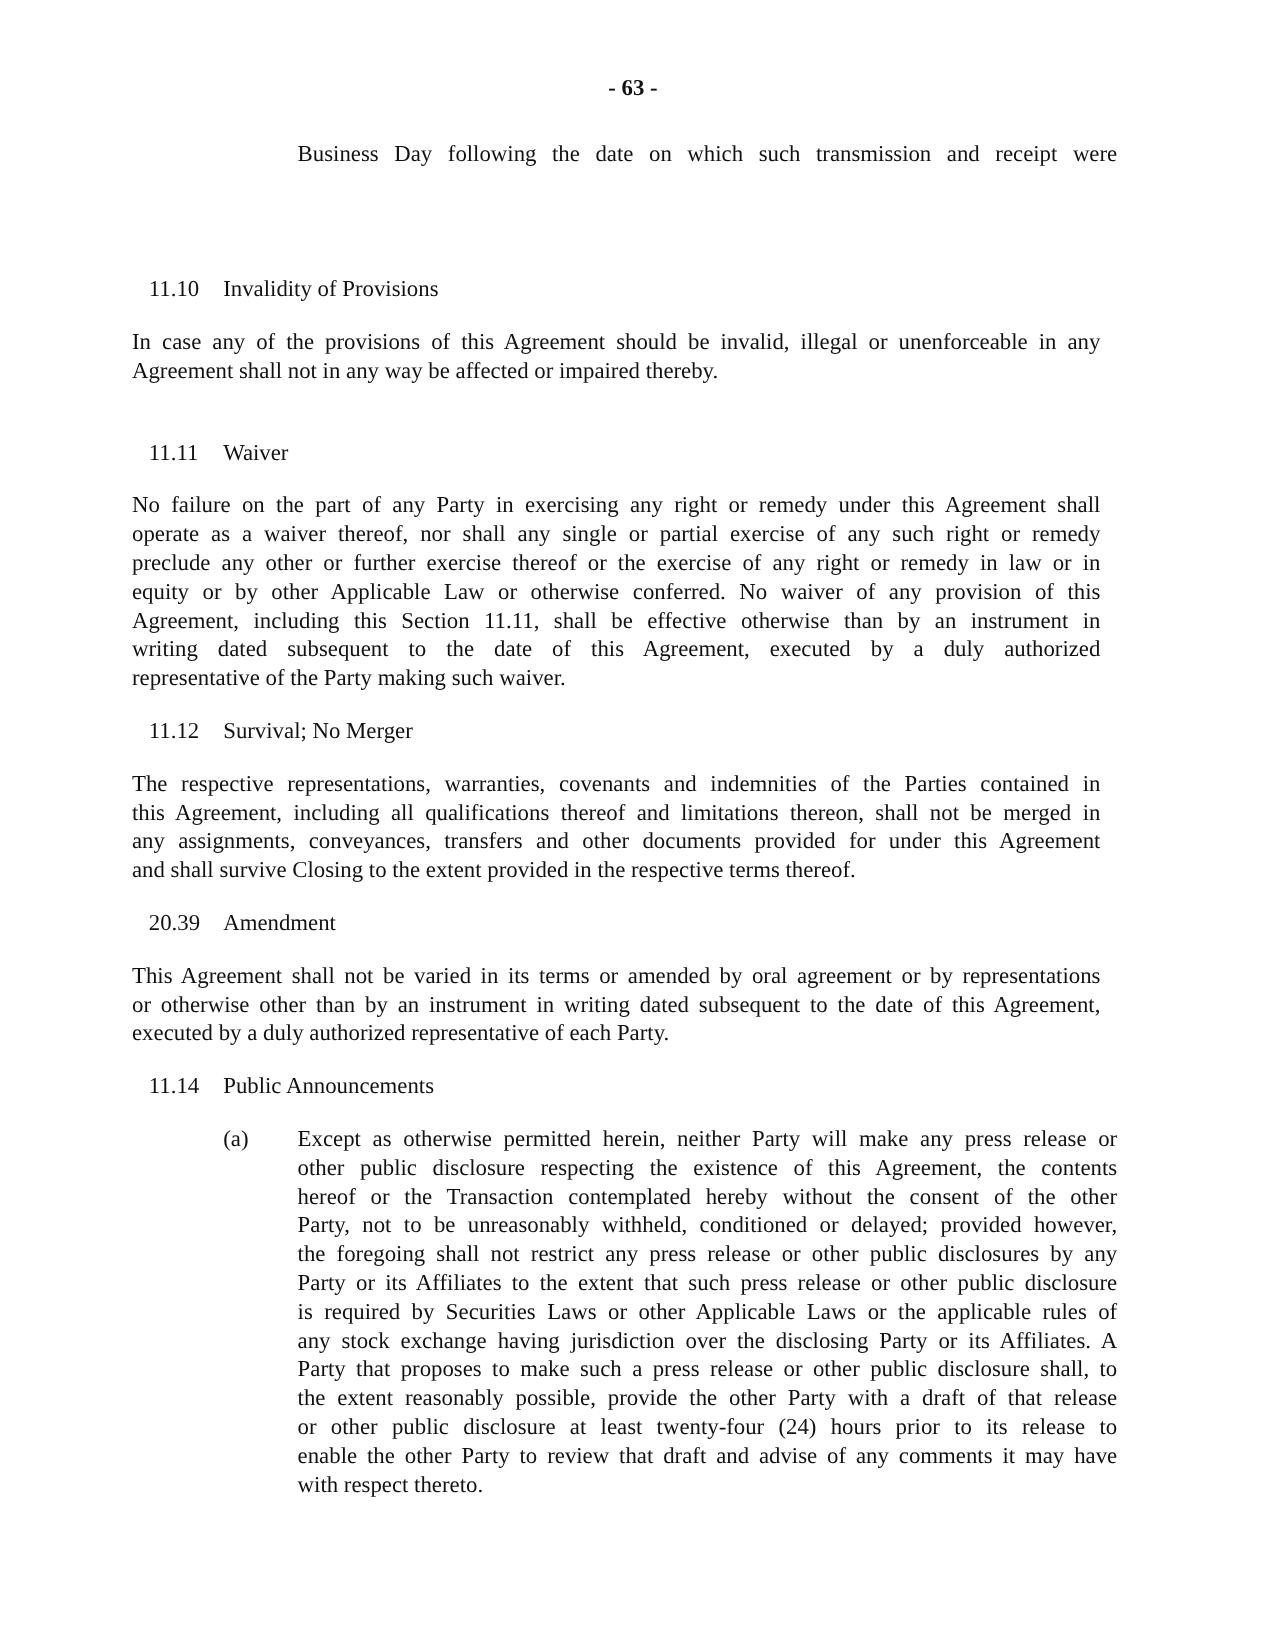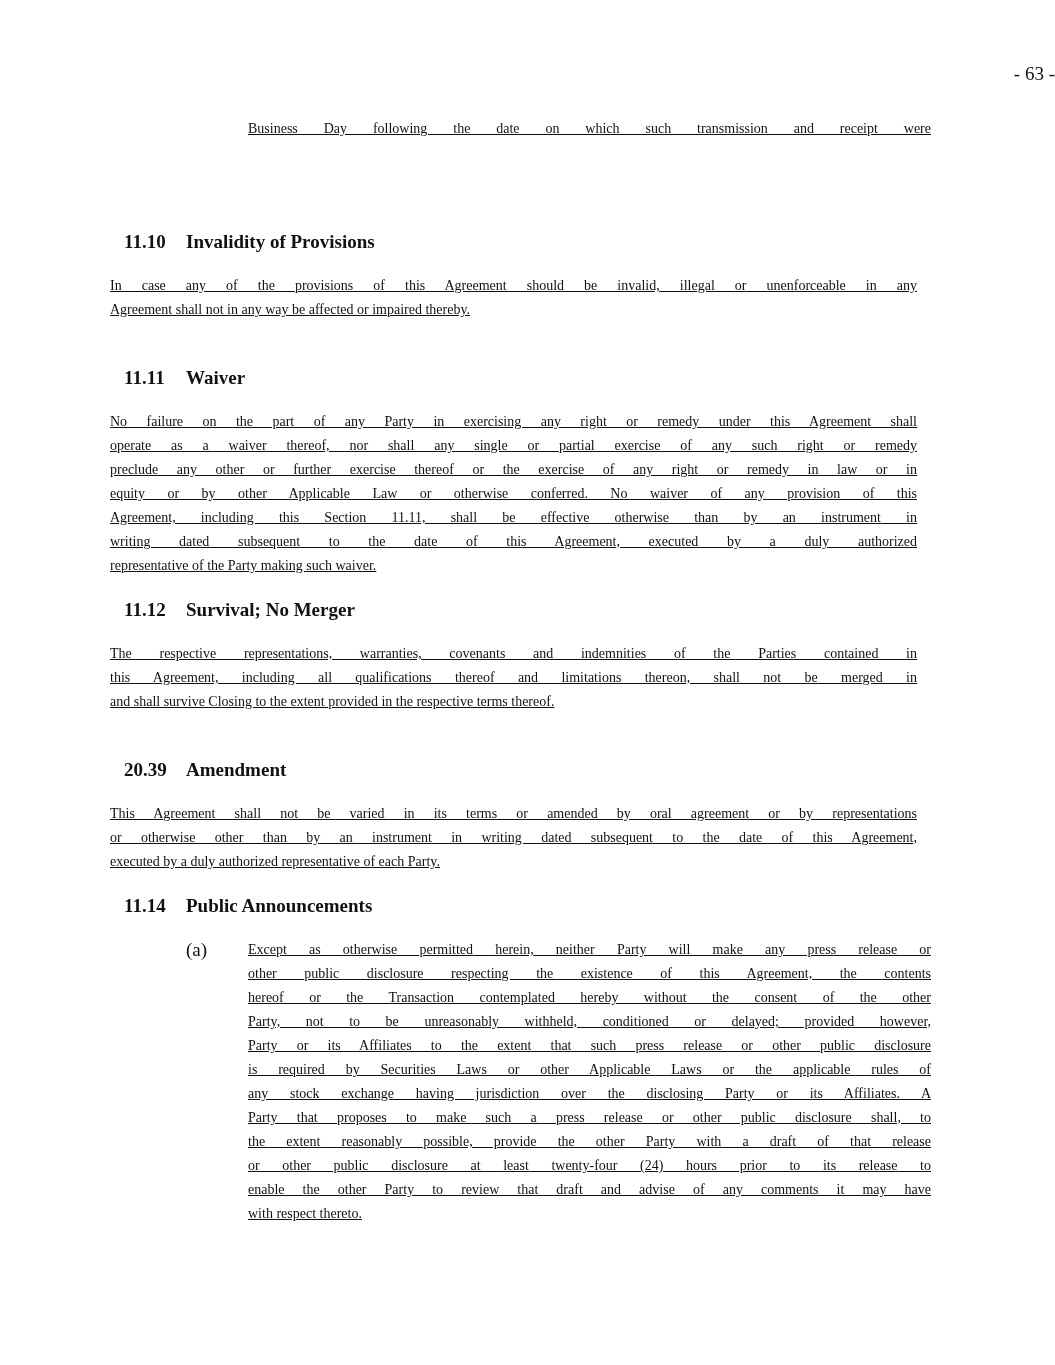--- a/index.html
+++ b/index.html
@@ -1,31 +1,31 @@
 <!DOCTYPE html>
 <html><head>
 <meta charset="utf-8">
 <style>
   html, body { margin: 0; padding: 0; background: #ffffff; }
   body {
     width: 1055px; height: 1365px; position: relative; overflow: hidden;
     font-family: "Liberation Serif", serif; color: #111111;
   }
   .page-number {
-    position: absolute; top: 62px; left: 0; width: 1055px; text-align: right;
-    font-size: 19px; line-height: 24px;
+    position: absolute; top: 62px; left: 0; width: 1055px; text-align: center;
+    font-size: 19px; line-height: 24px; font-weight: bold;
   }
-  .block { position: absolute; font-size: 14px; line-height: 24px; text-decoration: underline; }
+  .block { position: absolute; font-size: 19px; line-height: 24px; }
   .line {
     display: block; height: 24px; white-space: nowrap;
     text-align: justify; text-align-last: justify;
   }
   .line.last { text-align-last: left; }
   .heading {
-    position: absolute; left: 124px; font-size: 19px; line-height: 24px; font-weight: bold;
+    position: absolute; left: 124px; font-size: 19px; line-height: 24px; font-weight: normal;
     white-space: nowrap;
   }
   .heading .num { display: inline-block; width: 62px; }
   .full { left: 110px; width: 807px; }
   .indent { left: 248px; width: 683px; }
   .list-marker { position: absolute; left: 186px; font-size: 19px; line-height: 24px; }
 </style>
 </head>
 <body>
 
@@ -55,20 +55,21 @@
   <span class="line">writing dated subsequent to the date of this Agreement, executed by a duly authorized</span>
   <span class="line last">representative of the Party making such waiver.</span>
 </div>
 
 <div class="heading" style="top:598px;">
   <span class="num">11.12</span><span>Survival; No Merger</span>
 </div>
 <div class="block full" style="top:642px;">
   <span class="line">The respective representations, warranties, covenants and indemnities of the Parties contained in</span>
   <span class="line">this Agreement, including all qualifications thereof and limitations thereon, shall not be merged in</span>
+  <span class="line">any assignments, conveyances, transfers and other documents provided for under this Agreement</span>
   <span class="line last">and shall survive Closing to the extent provided in the respective terms thereof.</span>
 </div>
 
 <div class="heading" style="top:758px;">
   <span class="num">20.39</span><span>Amendment</span>
 </div>
 <div class="block full" style="top:802px;">
   <span class="line">This Agreement shall not be varied in its terms or amended by oral agreement or by representations</span>
   <span class="line">or otherwise other than by an instrument in writing dated subsequent to the date of this Agreement,</span>
   <span class="line last">executed by a duly authorized representative of each Party.</span>
@@ -76,20 +77,21 @@
 
 <div class="heading" style="top:894px;">
   <span class="num">11.14</span><span>Public Announcements</span>
 </div>
 <div class="list-marker" style="top:938px;">(a)</div>
 <div class="block indent" style="top:938px;">
   <span class="line">Except as otherwise permitted herein, neither Party will make any press release or</span>
   <span class="line">other public disclosure respecting the existence of this Agreement, the contents</span>
   <span class="line">hereof or the Transaction contemplated hereby without the consent of the other</span>
   <span class="line">Party, not to be unreasonably withheld, conditioned or delayed; provided however,</span>
+  <span class="line">the foregoing shall not restrict any press release or other public disclosures by any</span>
   <span class="line">Party or its Affiliates to the extent that such press release or other public disclosure</span>
   <span class="line">is required by Securities Laws or other Applicable Laws or the applicable rules of</span>
   <span class="line">any stock exchange having jurisdiction over the disclosing Party or its Affiliates. A</span>
   <span class="line">Party that proposes to make such a press release or other public disclosure shall, to</span>
   <span class="line">the extent reasonably possible, provide the other Party with a draft of that release</span>
   <span class="line">or other public disclosure at least twenty-four (24) hours prior to its release to</span>
   <span class="line">enable the other Party to review that draft and advise of any comments it may have</span>
   <span class="line last">with respect thereto.</span>
 </div>
 

